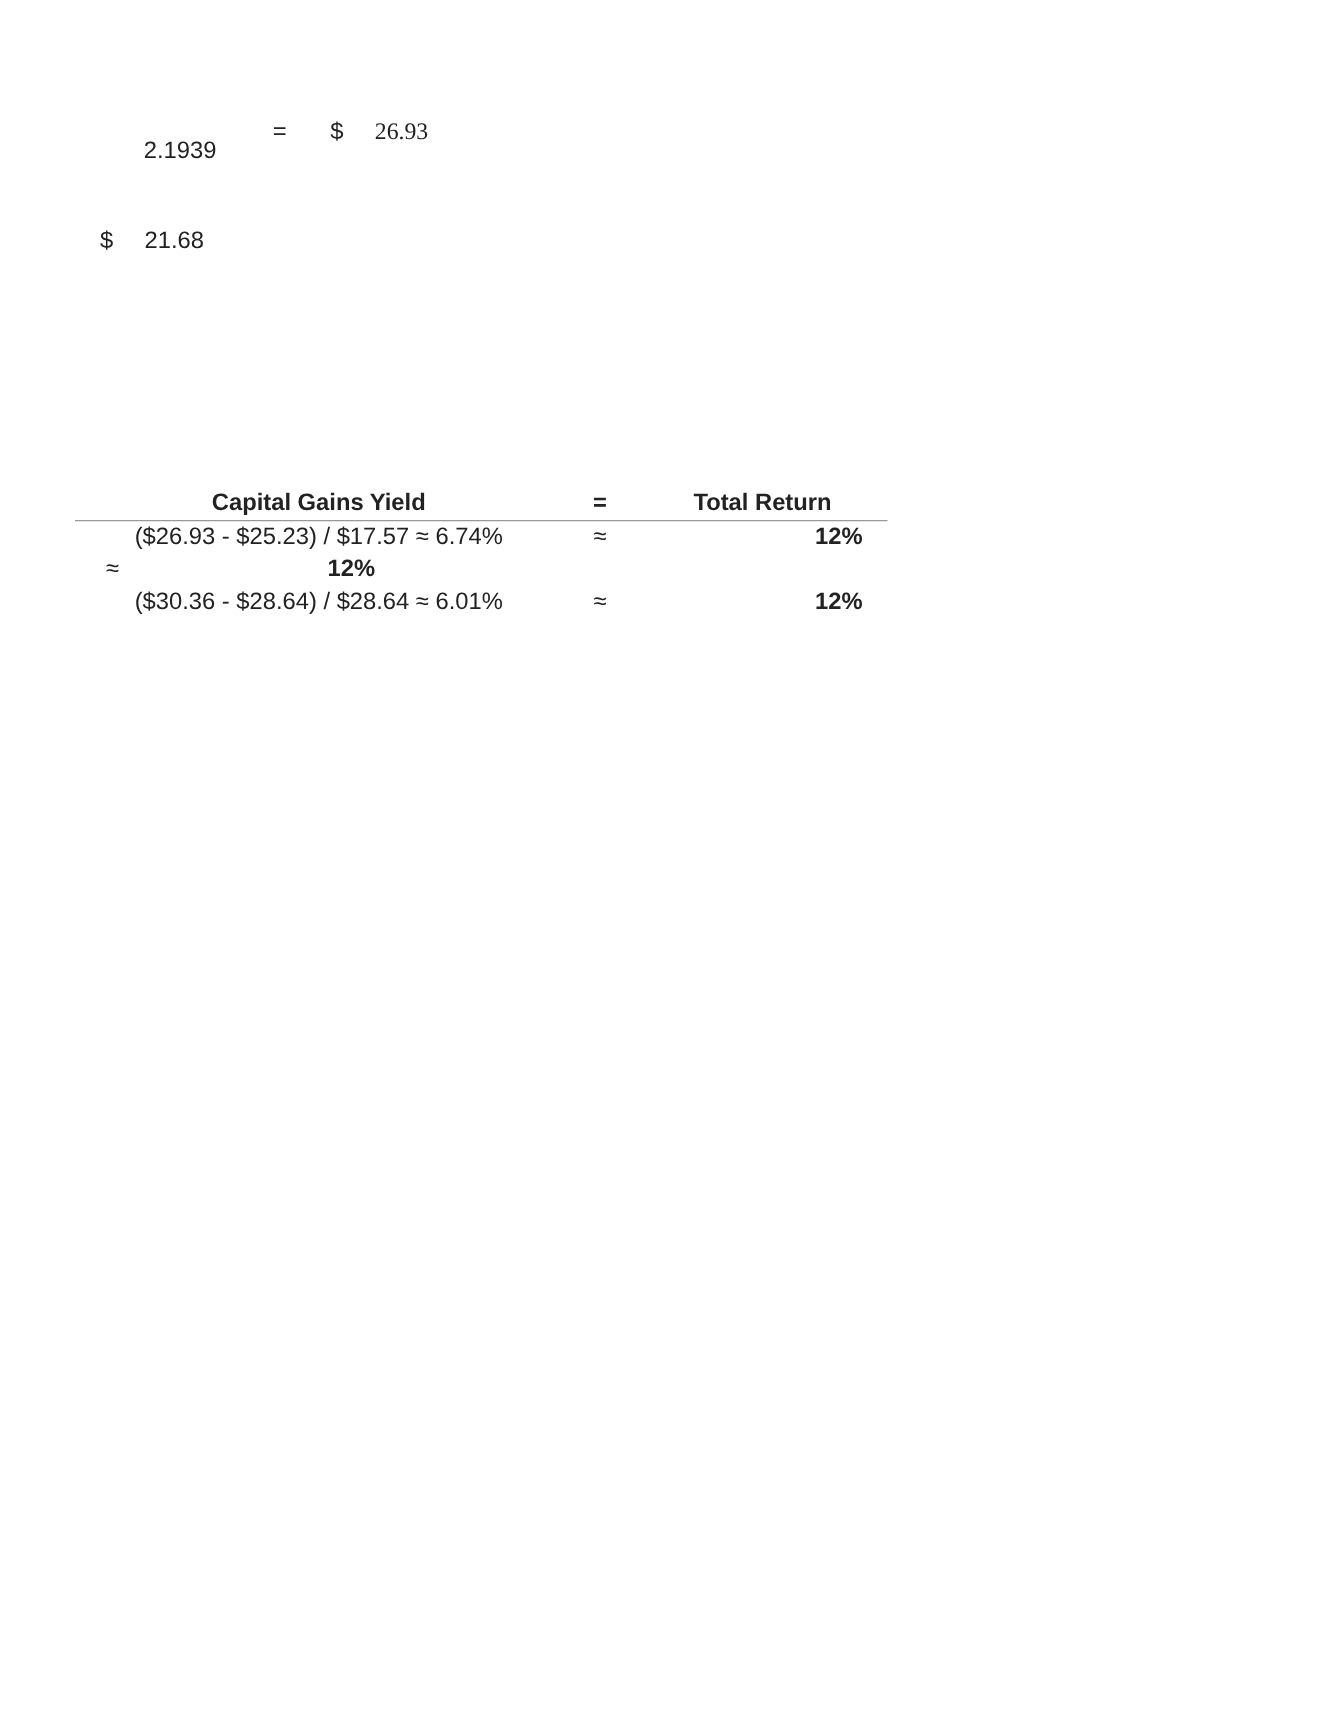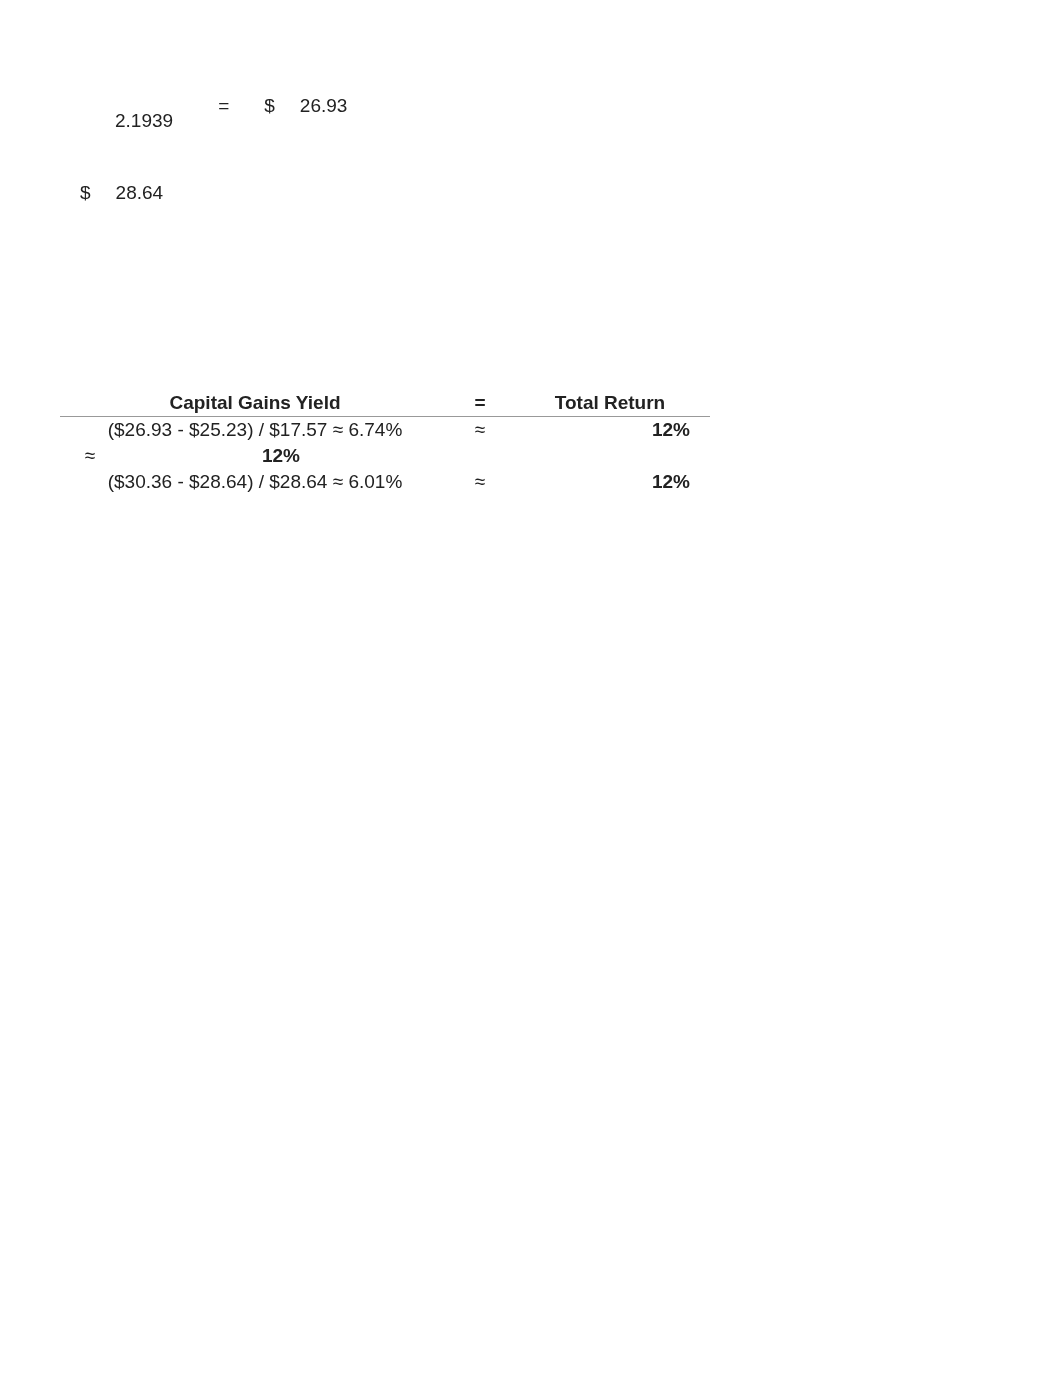--- a/index.html
+++ b/index.html
@@ -34,20 +34,21 @@
       margin-left: 45px;
       margin-top: 0px;
     }
     .line1 .dollar {
       margin-left: 35px;
       margin-top: 0px;
     }
     .line1 .amount1 {
       margin-left: 25px;
       margin-top: 0px;
+      font-family: Liberation Serif, serif;
     }
     .line2 {
       margin-top: 50px;
       display: flex;
       align-items: center;
     }
     .line2 .dollar {
       margin-left: 0px;
     }
     .line2 .amount2 {
@@ -107,21 +108,21 @@
 
 <div class="top-section">
   <div class="line1">
     <span class="divisor">2.1939</span>
     <span class="equals">=</span>
     <span class="dollar">$</span>
     <span class="amount1">26.93</span>
   </div>
   <div class="line2">
     <span class="dollar">$</span>
-    <span class="amount2">28.64</span>
+    <span class="amount2">21.68</span>
   </div>
 </div>
 
 <div class="table-section">
   <div class="table-header">
     <div class="col1">Capital Gains Yield</div>
     <div class="col2">=</div>
     <div class="col3">Total Return</div>
   </div>
   <div class="table-row">

